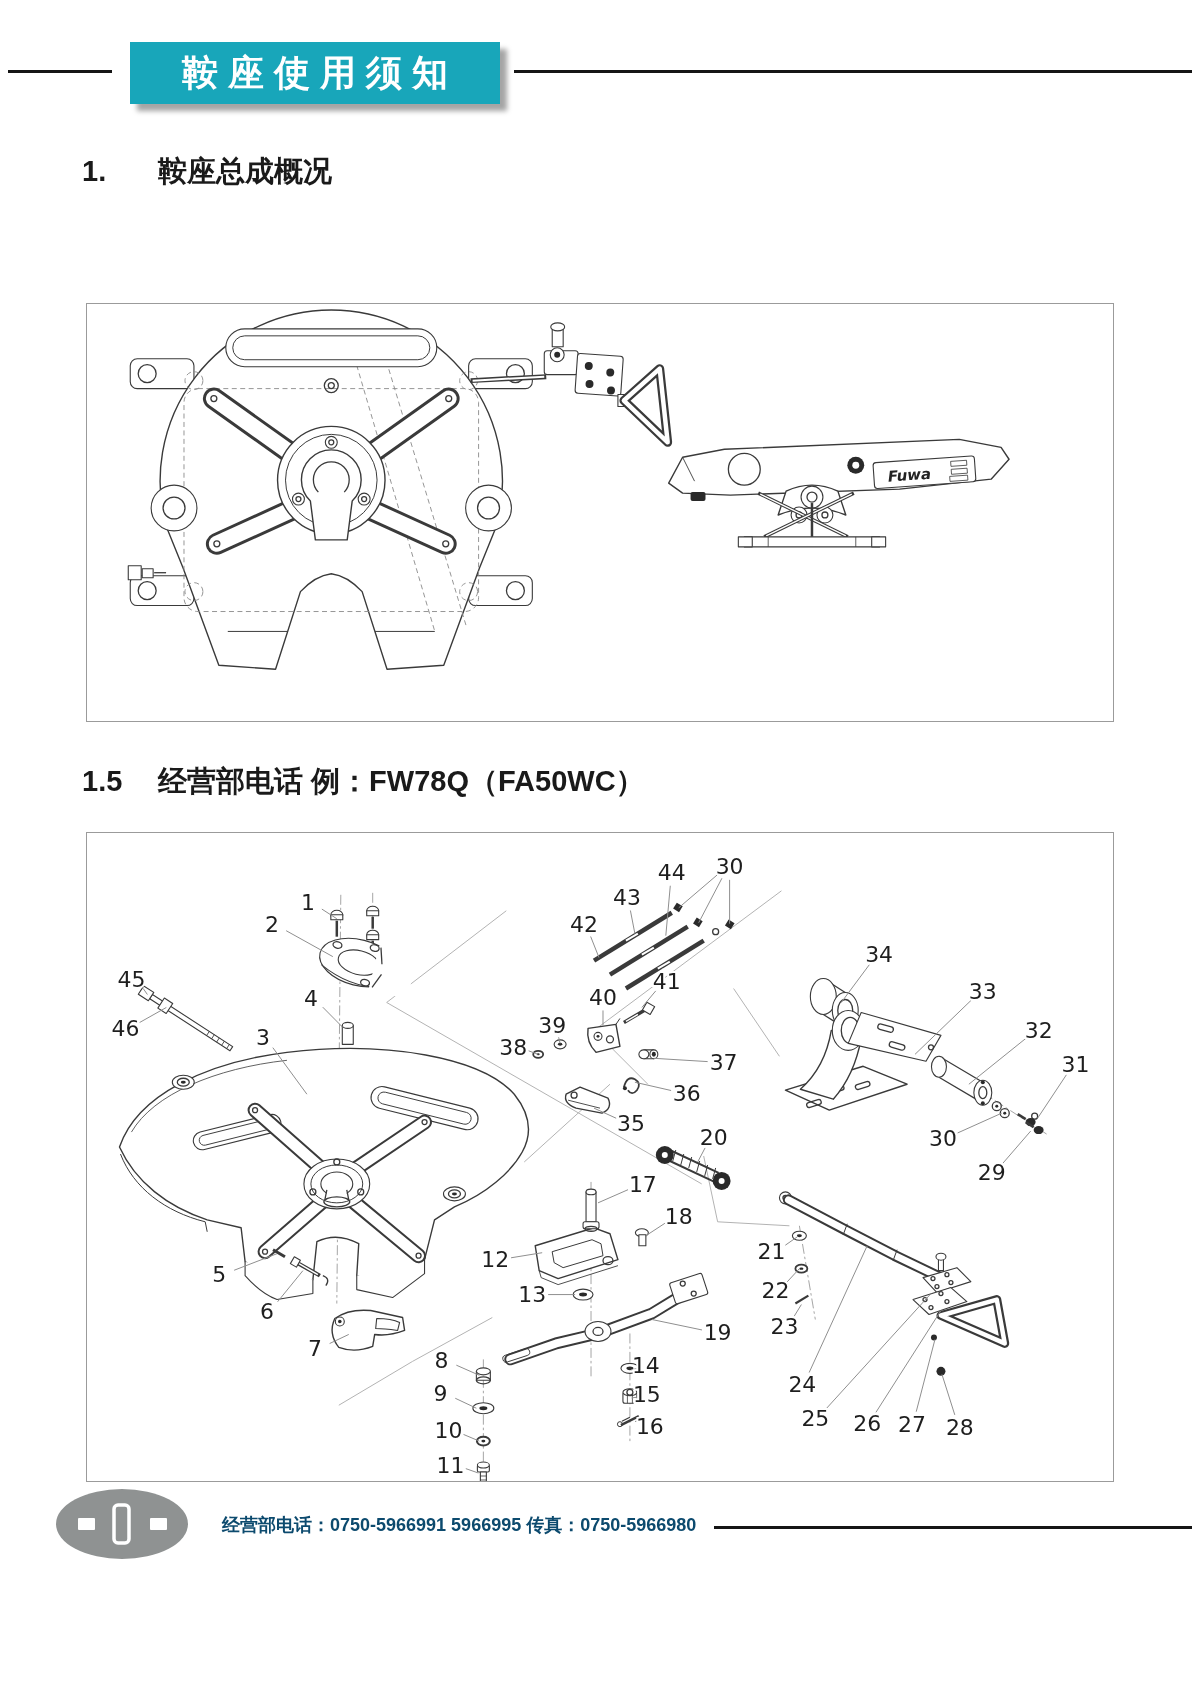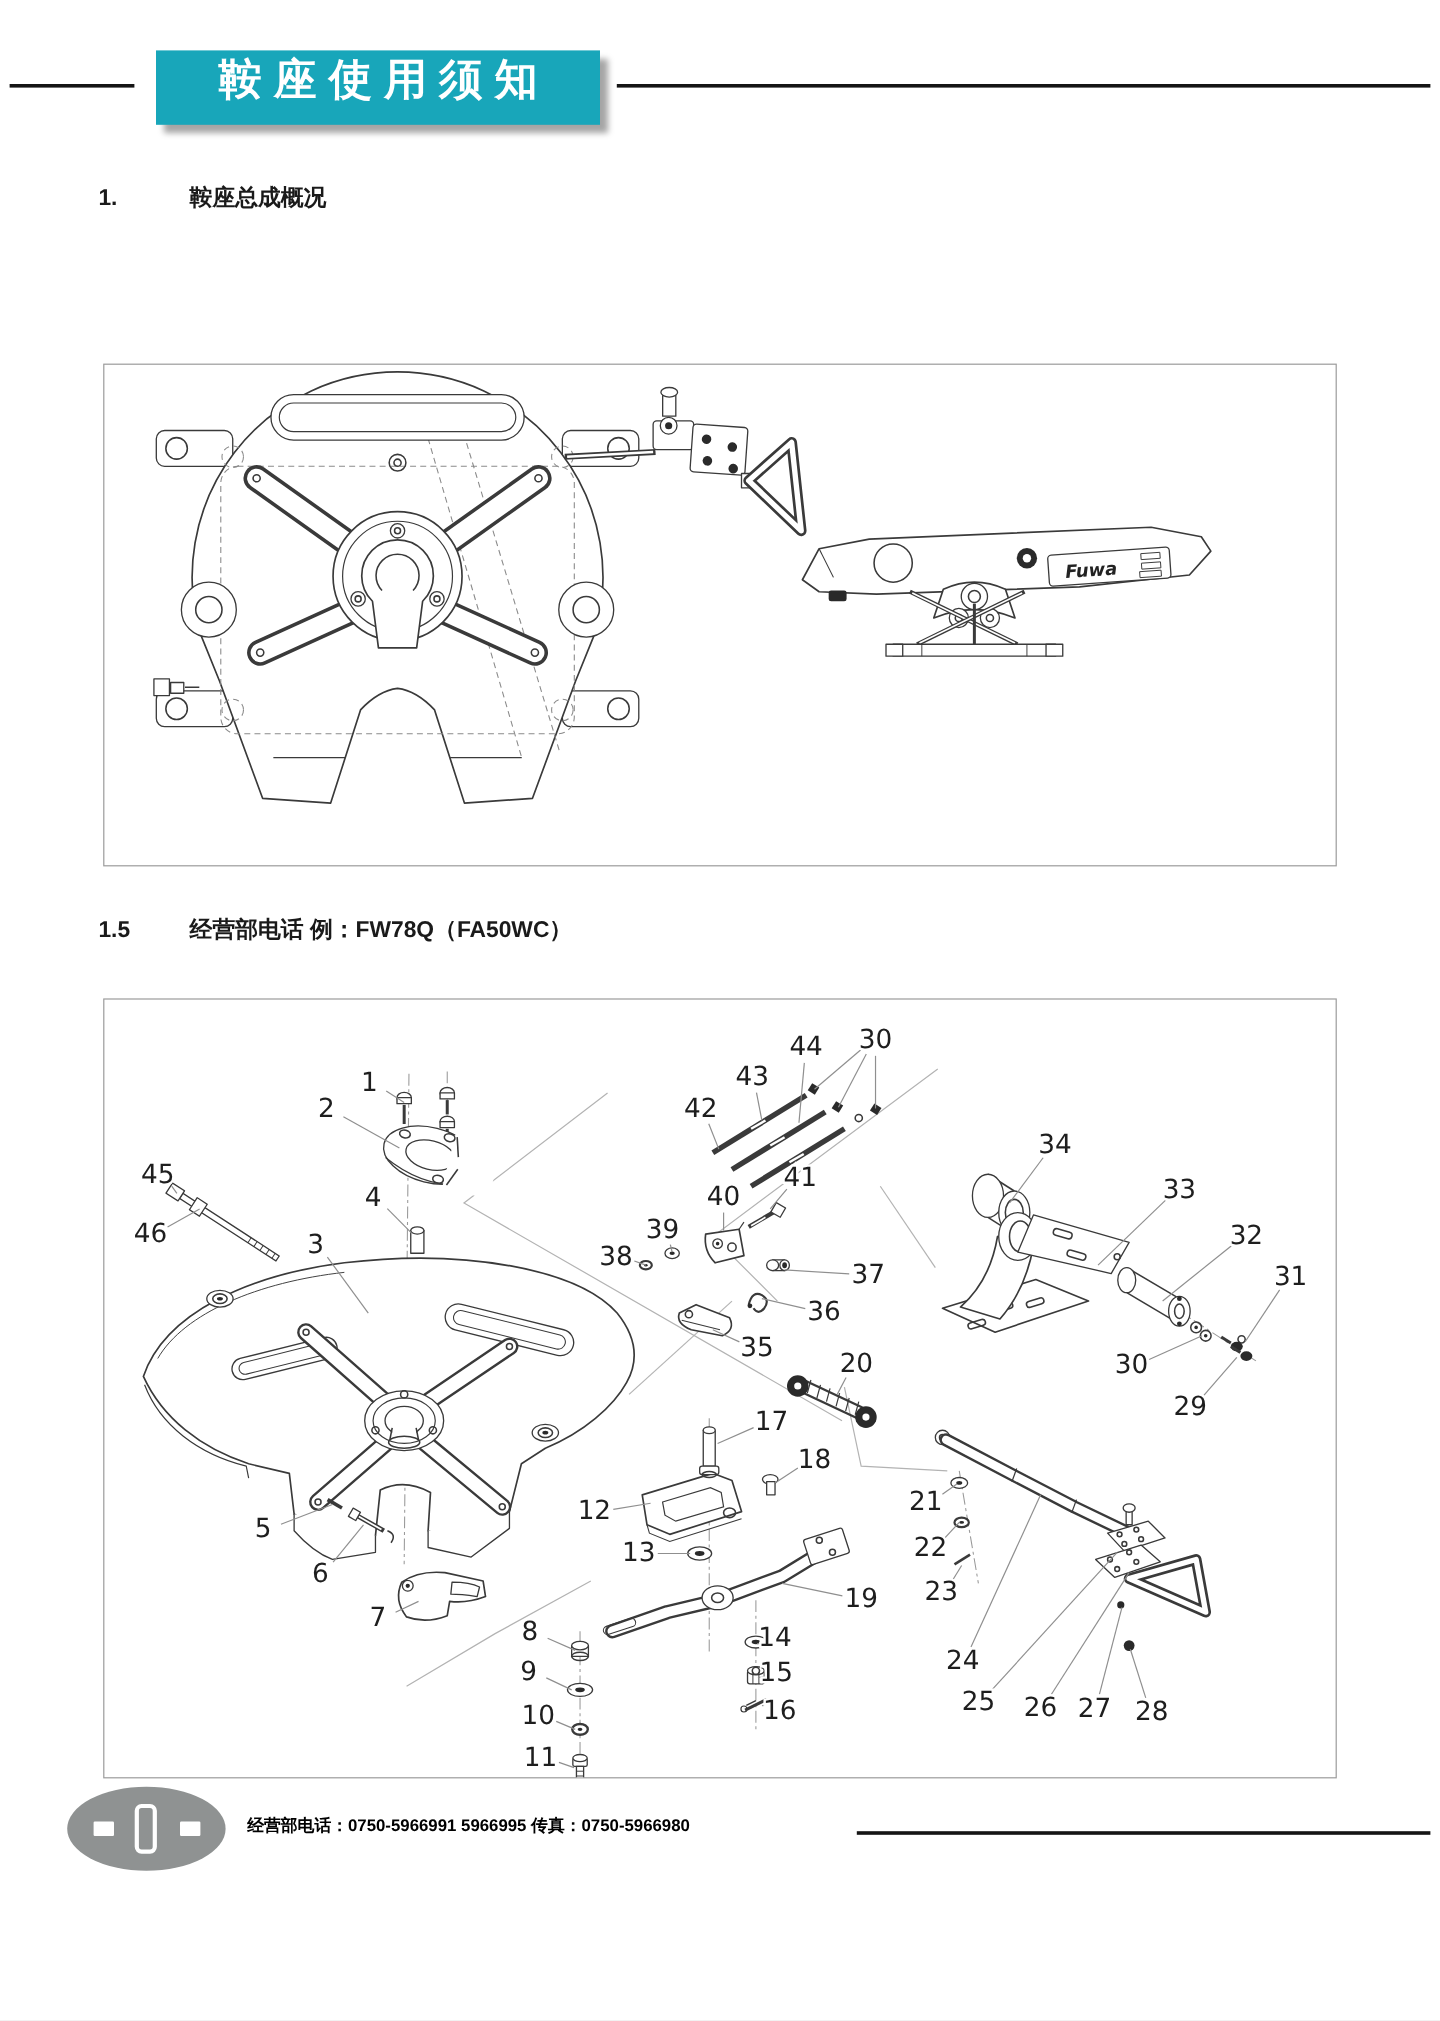--- a/index.html
+++ b/index.html
@@ -2,27 +2,27 @@
 <html style="--banner: #18a6ba; --rule: #151515; --figborder: #9b9b9b; --leader: #8f8f8f; --labeltext: #1e1e1e;"><head>
 <meta charset="utf-8">
 <style>
   html,body{margin:0;padding:0;background:#e9e9e9;}
   .page{position:relative;width:1200px;height:1684px;background:#fff;margin:0 auto;
         font-family:"Liberation Sans","DejaVu Sans",sans-serif;overflow:hidden;
         outline:1px solid #d6d6d6;}
   
   .banner{position:absolute;left:130px;top:42px;width:370px;height:62px;
           background:var(--banner,#18a6ba);box-shadow:7px 7px 5px #a5a5a5;
-          display:flex;align-items:flex-start;justify-content:center;}
+          display:flex;align-items:center;justify-content:center;}
   .banner span{color:#fff;font-size:36px;font-weight:bold;letter-spacing:10px;text-indent:10px;white-space:nowrap;}
   .rule{position:absolute;height:3px;background:var(--rule,#151515);top:70px;}
   .rule.left{left:8px;width:104px;}
   .rule.right{left:514px;width:678px;}
   
-  .sec{position:absolute;left:82px;font-weight:bold;font-size:19px;color:#1a1a1a;white-space:nowrap;}
+  .sec{position:absolute;left:82px;font-weight:bold;font-size:29px;color:#1a1a1a;white-space:nowrap;}
   .sec .num{display:inline-block;width:76px;}
   .sec1{top:152px;}
   .sec11{top:218px;}
   .sec12{top:762px;}
   
   .figbox{position:absolute;left:86px;width:1028px;border:1px solid var(--figborder,#9b9b9b);
           background:#fff;box-sizing:border-box;}
   .fig1{top:303px;height:419px;}
   .fig2{top:832px;height:650px;}
   .figbox svg{display:block;width:100%;height:100%;}
@@ -39,21 +39,21 @@
   .arm1{stroke:#3a3a3a;stroke-width:22;stroke-linecap:round;}
   .armw1{stroke:#fff;stroke-width:16;stroke-linecap:round;}
   .arm2{stroke:#3a3a3a;stroke-width:15;stroke-linecap:round;}
   .armw2{stroke:#fff;stroke-width:11;stroke-linecap:round;}
   .leader{stroke:var(--leader,#8f8f8f);stroke-width:1;}
   .plabel{font:22px "DejaVu Sans",sans-serif;fill:var(--labeltext,#1e1e1e);
           text-anchor:middle;dominant-baseline:central;paint-order:stroke;stroke:#fff;stroke-width:4px;}
   .fuwa{font:italic bold 15px "DejaVu Sans",sans-serif;fill:#222;}
   
   .footer-logo{position:absolute;left:52px;top:1486px;width:140px;height:76px;}
-  .footer-text{position:absolute;left:206px;top:1513px;font-size:14px;font-weight:bold;color:#000000;white-space:nowrap;}
+  .footer-text{position:absolute;left:222px;top:1513px;font-size:18px;font-weight:bold;color:#0c4a6e;white-space:nowrap;}
   .footer-rule{position:absolute;left:714px;top:1526px;width:478px;height:3px;background:var(--rule,#151515);}
 </style>
 </head>
 <body>
 
 <div class="page">
 
   <div class="rule left"></div>
   <div class="rule right"></div>
   <div class="banner">

